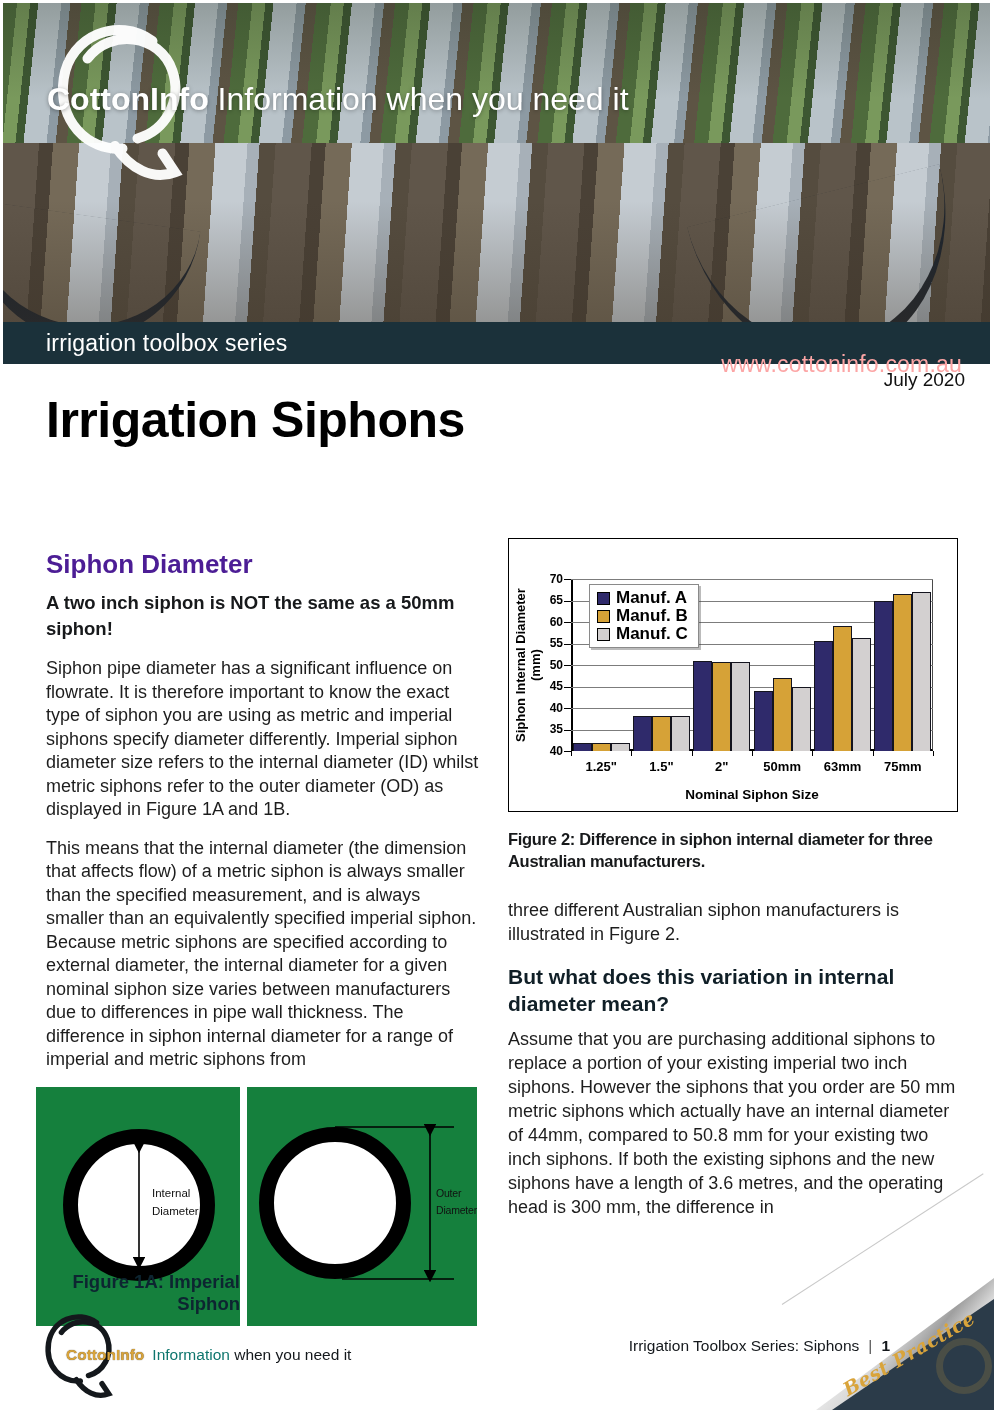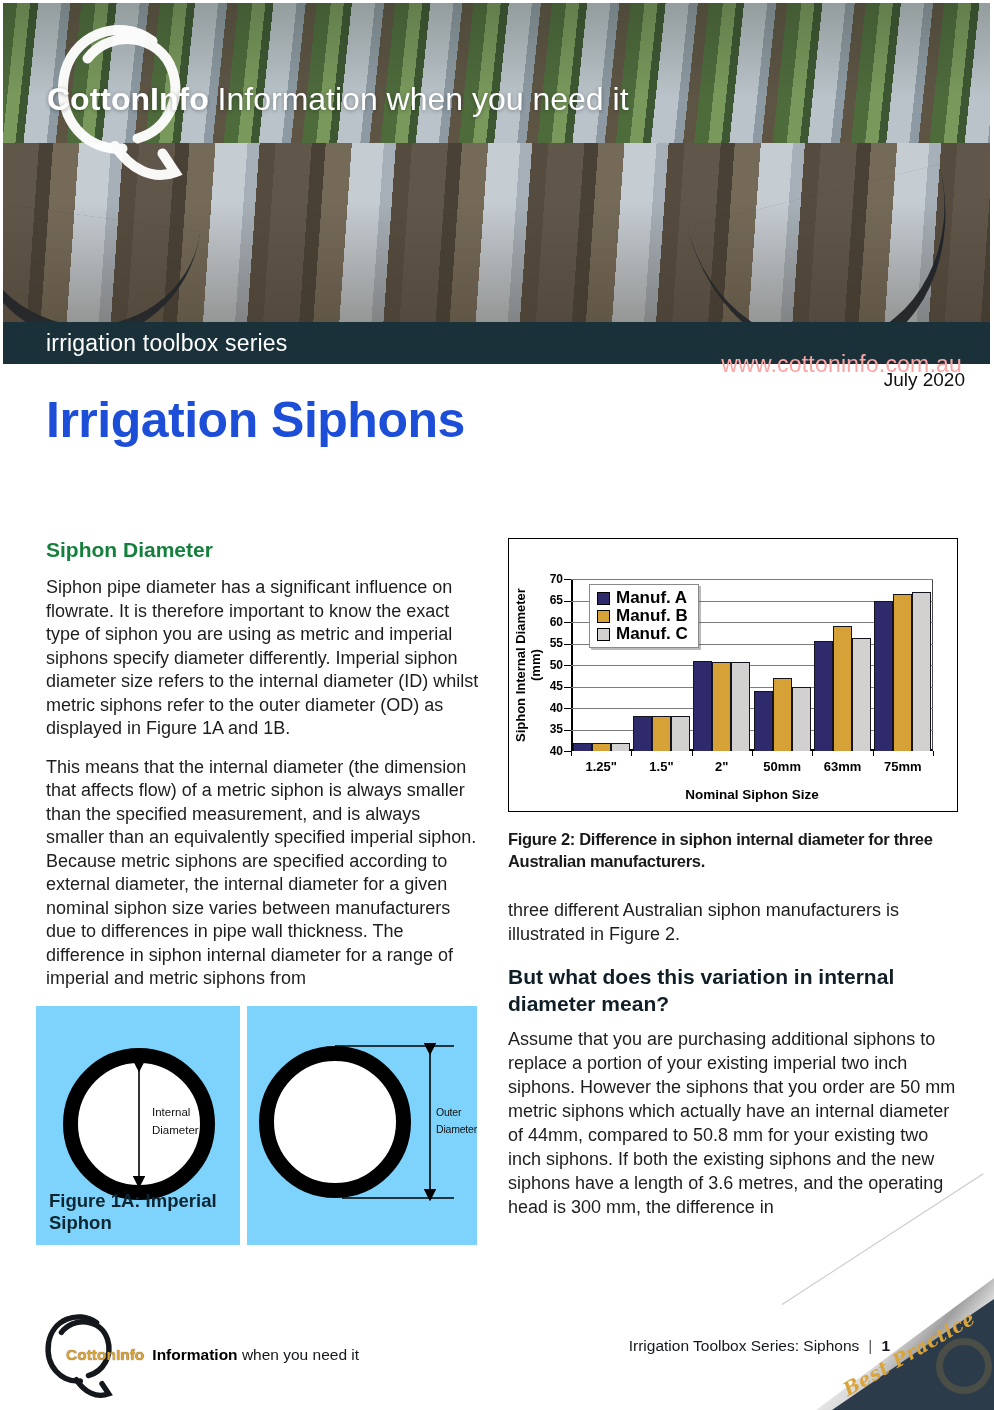--- a/index.html
+++ b/index.html
@@ -29,32 +29,32 @@
     text-shadow:0 1px 4px rgba(0,0,0,0.35);font-size:32px;}
   .hdr-brand .b{font-weight:bold;}
   
   .dark-bar{position:absolute;top:322px;left:3px;right:4px;height:42px;background:#1b313a;
     display:flex;align-items:center;justify-content:space-between;
     padding:0 28px 0 43px;box-sizing:border-box;color:#fff;font-size:23px;letter-spacing:0.2px;}
   .dark-bar a{color:#fca5a5;text-decoration:none;margin-top:43px;}
   
   .date{position:absolute;top:369px;right:29px;font-size:19px;color:#111;}
   .main-title{position:absolute;top:390px;left:46px;font-size:50px;line-height:60px;
-    font-weight:bold;color:#1d4ed8;letter-spacing:-0.5px;}
+    font-weight:bold;color:#000000;letter-spacing:-0.5px;}
   
   .content{position:absolute;top:531px;left:0;width:994px;box-sizing:border-box;
     padding:0 30px 0 46px;display:grid;grid-template-columns:434px 1fr;column-gap:28px;}
-  .sec-h{font-size:21px;line-height:26px;font-weight:bold;color:#15803d;margin:6px 0 13px;}
+  .sec-h{font-size:26px;line-height:26px;font-weight:bold;color:#4c1d95;margin:20px 0 13px;}
   .sub-h{font-size:21px;line-height:27px;font-weight:bold;color:#101f27;margin:8px 0 10px;}
   .intro{font-size:18.5px;line-height:26px;font-weight:bold;color:#17191b;margin:0 0 15px;}
   .body-p{font-size:18px;line-height:23.5px;color:#1d1d1d;margin:0 0 15px;}
   .body-p.rc{line-height:24px;margin:0 0 17px;}
   
   .figs{margin:10px 0 0 -10px;display:flex;gap:7px;}
-  .figbox{background:#7dd3fc;position:relative;height:239px;}
+  .figbox{background:#15803d;position:relative;height:239px;text-align:right;}
   .figbox.a{width:204px;}
   .figbox.b{width:230px;}
   .figcap{position:absolute;left:13px;bottom:11px;font-size:18.5px;font-weight:bold;color:#0d2531;}
   
   .chart-frame{position:relative;width:450px;height:274px;border:1px solid #000;
     background:#fff;box-sizing:border-box;margin-top:7px;}
   .plot{position:absolute;background:#fff;border-left:2px solid #000;border-bottom:2px solid #000;border-right:1px solid #4a4a4a;box-sizing:border-box;}
   .gl{position:absolute;height:1px;background:#7c7c7c;}
   .yt{position:absolute;width:7px;height:1px;background:#000;}
   .ytick{position:absolute;width:40px;text-align:right;font-size:12px;font-weight:bold;color:#000;}
@@ -73,21 +73,21 @@
   .lg-sw{width:13px;height:13px;border:1px solid #000;margin-right:6px;box-sizing:border-box;}
   .lg-lab{font-size:17px;font-weight:bold;color:#000;white-space:nowrap;}
   .fig2cap{margin:16px 0 0;font-size:16.5px;line-height:22px;font-weight:bold;
     color:#17191b;letter-spacing:-0.3px;white-space:nowrap;}
   .fig2cap + .body-p.rc{margin-top:26px;}
   
   .footer-left{position:absolute;left:36px;top:1312px;width:420px;height:92px;}
   .footer-left svg{position:absolute;left:0;top:0;}
   .ft-brand{position:absolute;left:30px;top:34px;white-space:nowrap;font-size:15.5px;}
   .ft-brand .gold{font-weight:bold;color:#d9a43b;text-shadow:0 0 1px #3a2d10;}
-  .ft-brand .b{font-weight:bold;color:#000000;margin-left:8px;}
+  .ft-brand .b{font-weight:normal;color:#0f766e;margin-left:8px;}
   .ft-brand .r{color:#14181c;}
   .footer-right{position:absolute;right:104px;top:1337px;font-size:15.5px;color:#14181c;white-space:nowrap;}
   .footer-right .sep{margin:0 9px;color:#555;}
   .footer-right .pg{font-weight:bold;}
   
   .curl{position:absolute;right:0;bottom:0;width:178px;height:132px;}
   .curl-line{position:absolute;width:240px;height:1px;background:#c9c9c9;
     left:-34px;top:26px;transform:rotate(-33deg);transform-origin:left center;}
   .curl-gray{position:absolute;inset:0;
     background:linear-gradient(128deg,#fdfdfd 20%,#d9d9d9 45%,#9f9f9f 58%,#ececec 72%);
@@ -133,20 +133,21 @@
 <div class="date">July 2020</div>
 
 <div class="main-title">
   <div>Irrigation Siphons</div>
 </div>
 
 <div class="content">
 
   <div>
     <div class="sec-h">Siphon Diameter</div>
+    <p class="intro">A two inch siphon is NOT the same as a 50mm siphon!</p>
     <p class="body-p">Siphon pipe diameter has a significant influence on flowrate. It is therefore important to know the exact type of  siphon you are using as metric and imperial siphons specify diameter differently.  Imperial siphon diameter size refers to the internal diameter (ID) whilst metric siphons refer to the outer diameter (OD) as displayed in Figure 1A and 1B.</p>
     <p class="body-p">This means that the internal diameter (the dimension that affects flow) of a metric siphon is always smaller than the specified measurement, and is always smaller than an equivalently specified imperial siphon. Because metric siphons are specified according to external diameter, the internal diameter for a given nominal siphon size varies between manufacturers due to differences in pipe wall thickness. The difference in siphon internal diameter for a range of imperial and metric siphons from</p>
 
     <div class="figs">
 
       <div class="figbox a">
         <svg width="204" height="239" viewBox="0 0 204 239">
           <defs>
             <marker id="arrA" markerWidth="8" markerHeight="8" refX="4" refY="4" orient="auto">
               <path d="M0,0 L8,4 L0,8 z" fill="#000"></path>

